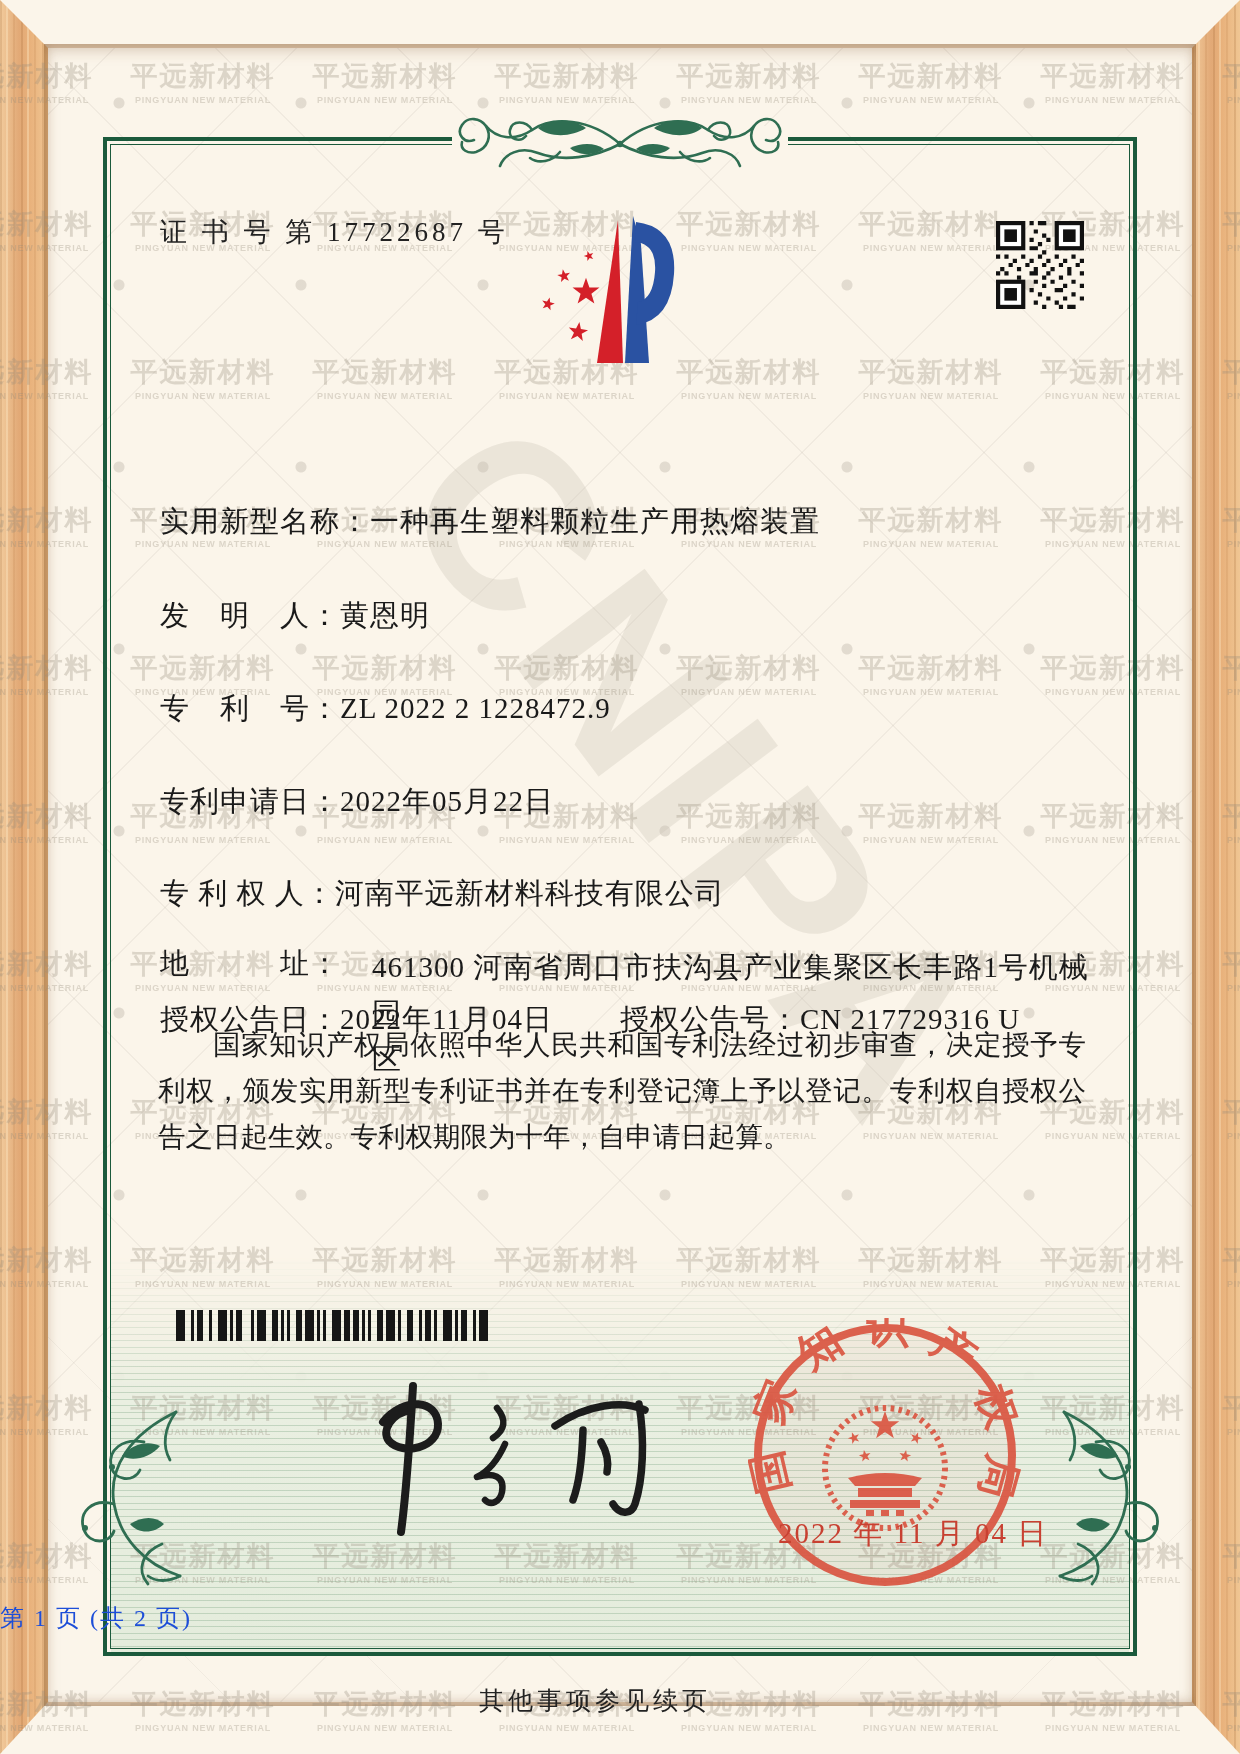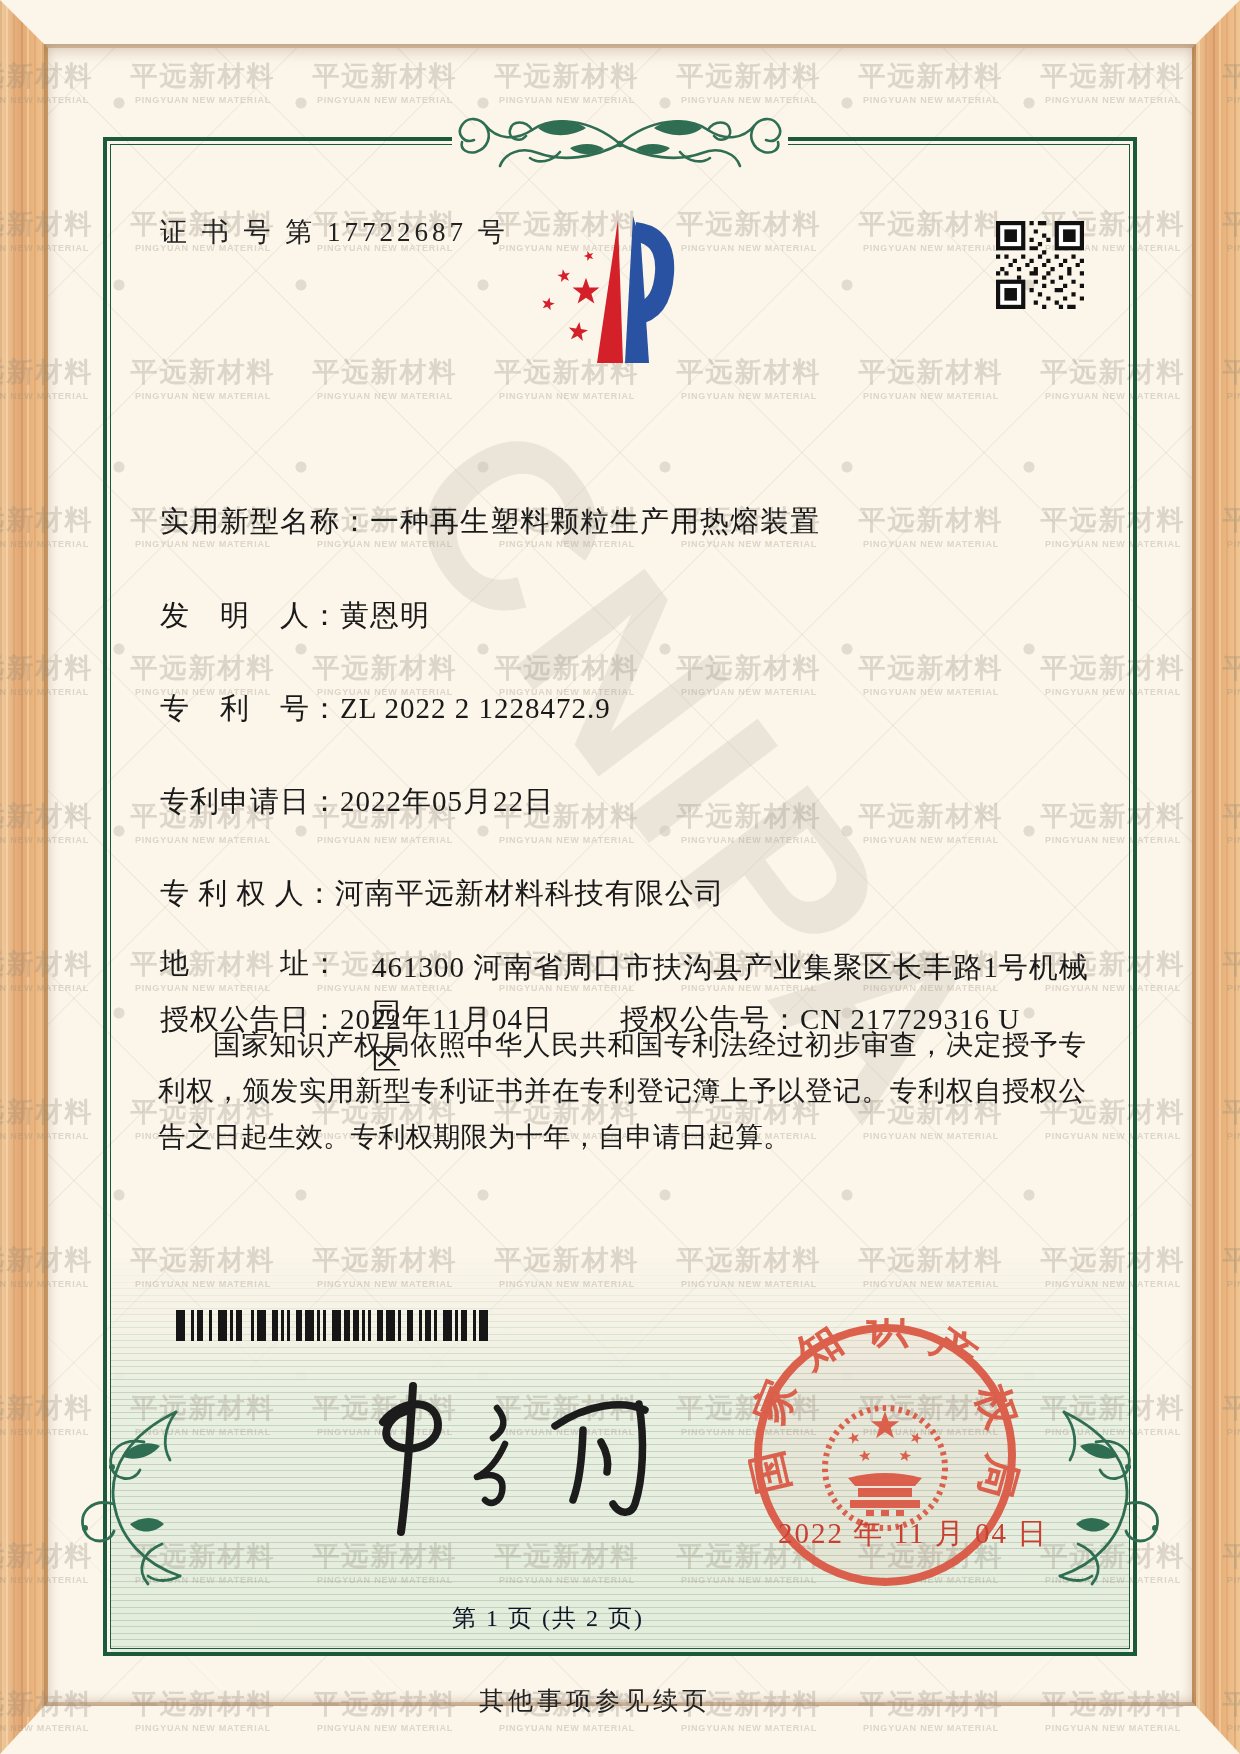--- a/index.html
+++ b/index.html
@@ -64,21 +64,21 @@
   .frow-addr .val{width:730px;line-height:46px;margin-left:32px;}
   .grant2{position:absolute;left:620px;z-index:6;font-size:29px;color:#1a1a1a;letter-spacing:1px;white-space:nowrap;}
   .paras{position:absolute;left:158px;top:1022px;width:928px;z-index:6;font-size:27.5px;color:#1b1b1b;
     line-height:46px;text-align:justify;}
   .paras p{margin:0;text-indent:2em;}
   .barcode{position:absolute;left:176px;top:1310px;z-index:6;}
   .officer{position:absolute;left:178px;top:1424px;z-index:6;font-size:30px;color:#222;letter-spacing:4px;line-height:48px;}
   .signature{position:absolute;left:355px;top:1380px;z-index:6;}
   .seal{position:absolute;left:748px;top:1318px;z-index:7;opacity:.92;}
   .seal-date{position:absolute;left:778px;top:1514px;z-index:8;font-size:29px;color:#c84031;letter-spacing:2px;white-space:nowrap;}
-  .page-num{position:absolute;left:0;top:1602px;width:1096px;text-align:center;z-index:6;font-size:24px;color:#0f172a;letter-spacing:2px;}
+  .page-num{position:absolute;left:0;top:1602px;width:1096px;z-index:6;font-size:24px;color:#1d4ed8;letter-spacing:2px;}
   .cont-note{position:absolute;left:0;top:1684px;width:1190px;text-align:center;z-index:6;font-size:25px;color:#222;letter-spacing:4px;}
 </style>
 </head>
 <body>
 
 <div class="page">
 
   <div class="paper"></div>
   <div class="lattice"></div>
   <div class="guilloche"></div>

